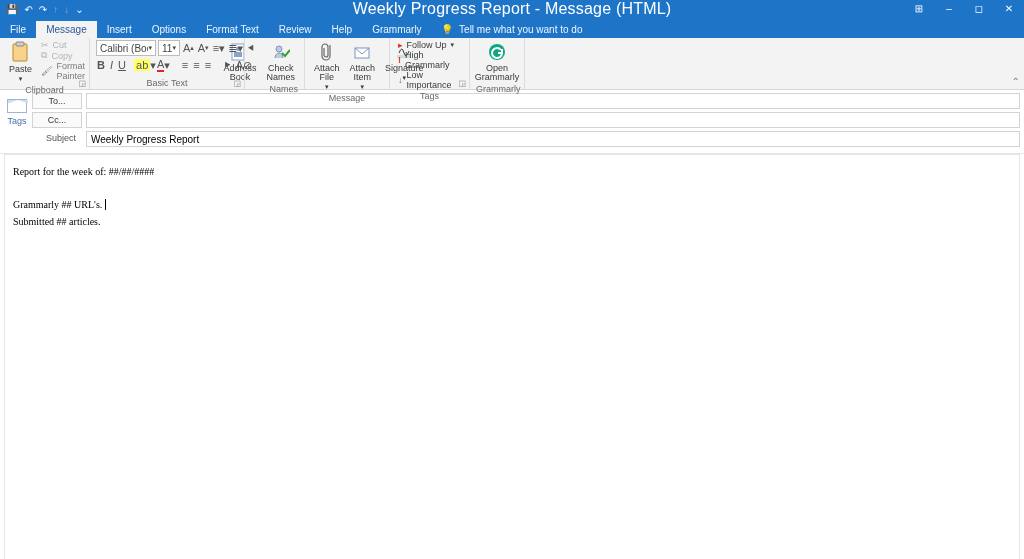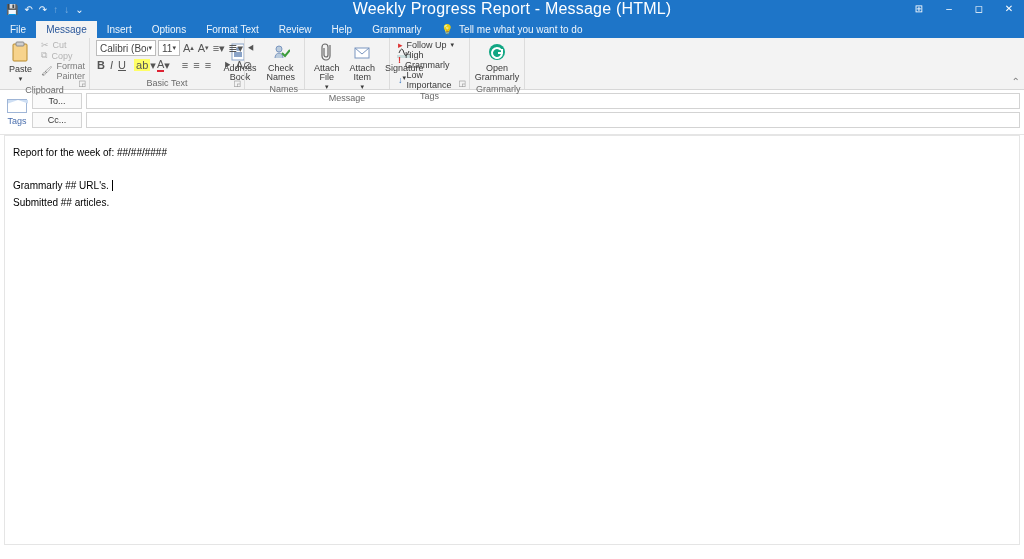--- a/index.html
+++ b/index.html
@@ -87,21 +87,21 @@
   .fields{ flex:1;}
   .fieldrow{ display:flex; align-items:flex-start; margin-bottom:3px;border-radius:6px;}
   .fieldlabel{ width:50px; text-align:center; border:1px solid #d3d3d3; background:#fafafa;
     height:16px; line-height:14px; font-size:9px; color:#333; margin-right:4px; cursor:pointer;}
   .fieldlabel.plain{ border:0; background:transparent; cursor:default; text-align:right; padding-right:6px; color:#555;}
   .fieldinput{ flex:1; height:16px; border:1px solid #d3d3d3; padding:0 4px; font-size:10px;}
   
   .mailbody{ padding:10px 8px; font-size:10px; line-height:1.45; color:#000;
     height:410px; border:1px solid #e5e5e5; margin:0 4px; overflow:auto;
   }
-  .mailbody p{ margin-bottom:2px;}
+  .mailbody p{ margin-bottom:2px;font-family:Liberation Serif, serif;}
   .caret{ border-right:1px solid #000;}
 </style>
 </head>
 <body>
 
 <div class="titlebar">
   <div class="qat">
     <span>💾</span>
     <span>↶</span>
     <span>↷</span>
@@ -315,20 +315,24 @@
   </div>
   <div class="fields">
     <div class="fieldrow">
       <div class="fieldlabel">To...</div>
       <input class="fieldinput" value="" style="">
     </div>
     <div class="fieldrow">
       <div class="fieldlabel">Cc...</div>
       <input class="fieldinput" value="" style="">
     </div>
+    <div class="fieldrow">
+      <div class="fieldlabel plain">Subject</div>
+      <input class="fieldinput" value="Weekly Progress Report" style="">
+    </div>
   </div>
 </div>
 
 <div class="mailbody">
   <p>Report for the week of:  ##/##/####</p>
   <p>&nbsp;</p>
   <p><span>Grammarly ## URL's.</span><span class="caret">&nbsp;</span></p>
   <p>Submitted ## articles.</p>
 </div>
 

